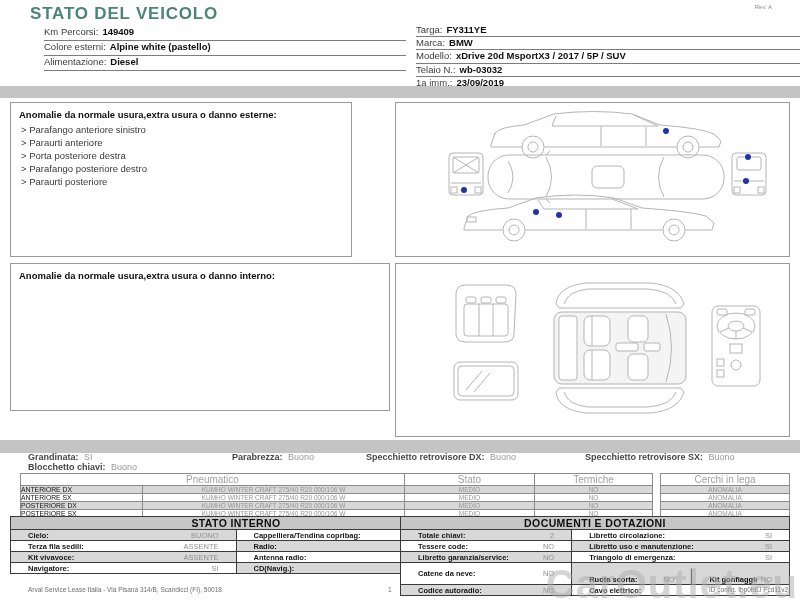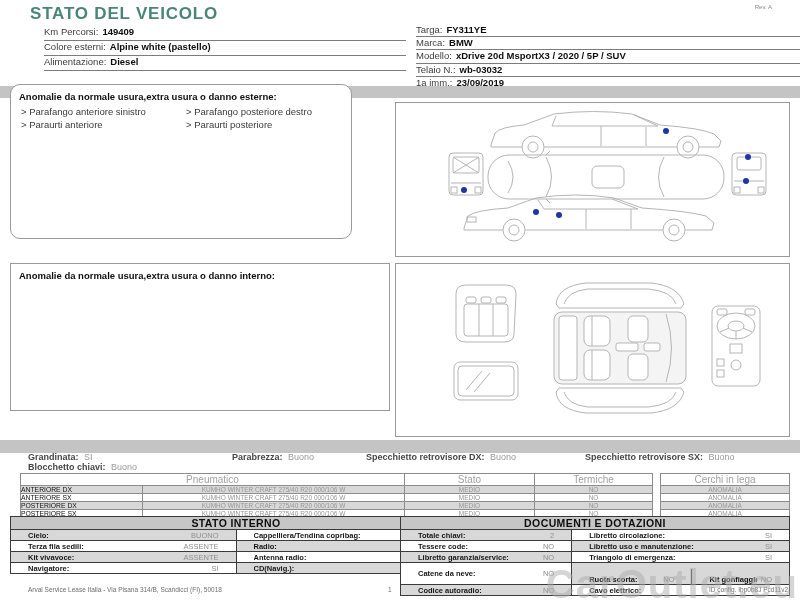--- a/index.html
+++ b/index.html
@@ -13,21 +13,21 @@
   .fieldrow{display:flex;align-items:baseline;border-bottom:1px solid #7c7c7c;overflow:hidden;}
   .fieldrow .lbl{color:#3c3c3c;font-size:9.5px;white-space:nowrap;}
   .fieldrow .val{color:#0e0e0e;font-weight:bold;font-size:9.5px;margin-left:4px;white-space:nowrap;}
   .lf .fieldrow{height:14px;}
   .rf .fieldrow{height:12.2px;}
   
   .graybar{position:absolute;left:0;width:800px;height:12px;background:#c4c4c4;}
   
   .panel{position:absolute;border:1px solid #9a9a9a;background:#fff;box-sizing:border-box;}
   .anom-title{font-weight:bold;font-size:9.5px;color:#0f0f0f;padding:6px 0 0 8px;}
-  .anom-cols{display:flex;padding:3px 0 0 10px;}
+  .anom-cols{display:flex;padding:3px 0 0 10px;flex-direction:column;}
   .anom-col{width:50%;}
   .anom-item{font-size:9.5px;color:#3a3a3a;line-height:13px;white-space:nowrap;}
   
   .diag{position:absolute;inset:0;}
   .sk{stroke:#b5b5b5;fill:none;stroke-width:1;}
   .skf{stroke:#b5b5b5;fill:#ffffff;stroke-width:1;}
   .skg{stroke:#b5b5b5;fill:#f4f4f4;stroke-width:1;}
   .dot{fill:#2233aa;stroke:none;}
   
   .cond{position:absolute;font-size:9px;white-space:nowrap;}
@@ -86,40 +86,41 @@
     <div class="fieldrow">
       <span class="lbl">Targa:</span>
       <span class="val">FY311YE</span>
     </div>
     <div class="fieldrow">
       <span class="lbl">Marca:</span>
       <span class="val">BMW</span>
     </div>
     <div class="fieldrow">
       <span class="lbl">Modello:</span>
-      <span class="val">xDrive 20d MsportX3 / 2020 / 5P / SUV</span>
+      <span class="val">xDrive 20d MsportX3 / 2017 / 5P / SUV</span>
     </div>
     <div class="fieldrow">
       <span class="lbl">Telaio N.:</span>
       <span class="val">wb-03032</span>
     </div>
     <div class="fieldrow">
       <span class="lbl">1a imm.:</span>
       <span class="val">23/09/2019</span>
     </div>
   </div>
 
   <div class="graybar" style="top:86px;"></div>
 
-  <div class="panel" style="left:10px;top:84px;width:342px;height:155px;border-radius:10px;">
+  <div class="panel" style="left:10px;top:102px;width:342px;height:155px;">
     <div class="anom-title">Anomalie da normale usura,extra usura o danno esterne:</div>
     <div class="anom-cols">
       <div class="anom-col">
         <div class="anom-item">&gt; Parafango anteriore sinistro</div>
         <div class="anom-item">&gt; Paraurti anteriore</div>
+        <div class="anom-item">&gt; Porta posteriore destra</div>
       </div>
       <div class="anom-col">
         <div class="anom-item">&gt; Parafango posteriore destro</div>
         <div class="anom-item">&gt; Paraurti posteriore</div>
       </div>
     </div>
   </div>
 
   <div class="panel" style="left:395px;top:102px;width:395px;height:155px;">
     <svg class="diag" viewBox="0 0 393 153" width="393" height="153">

